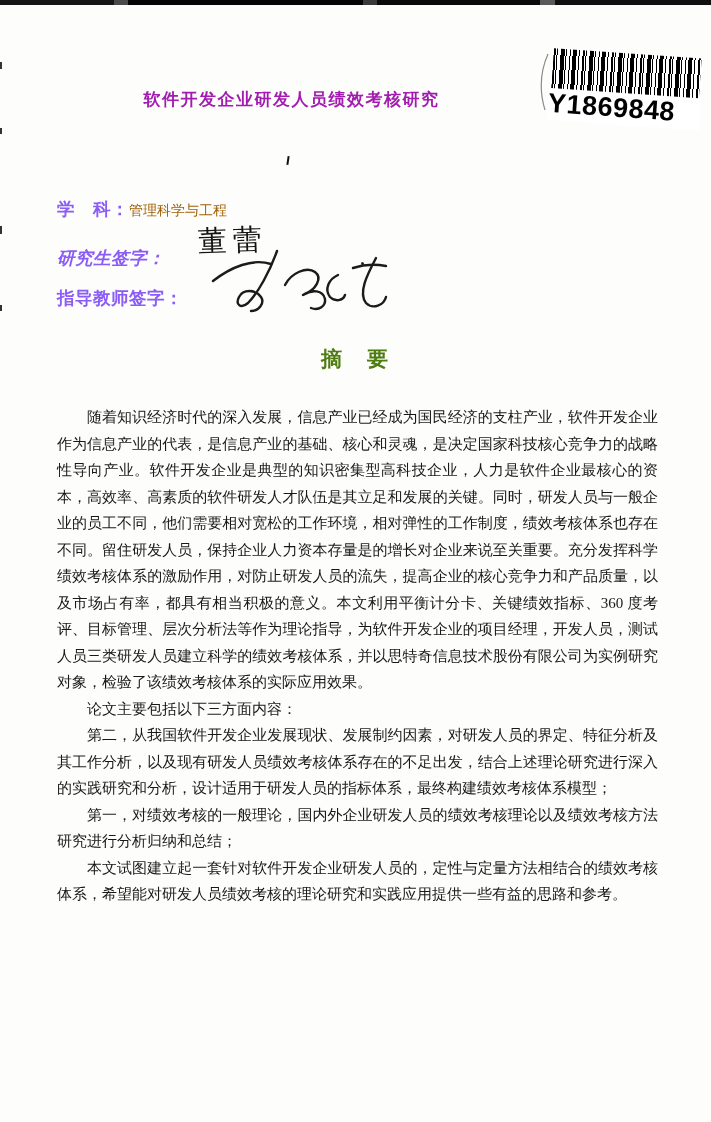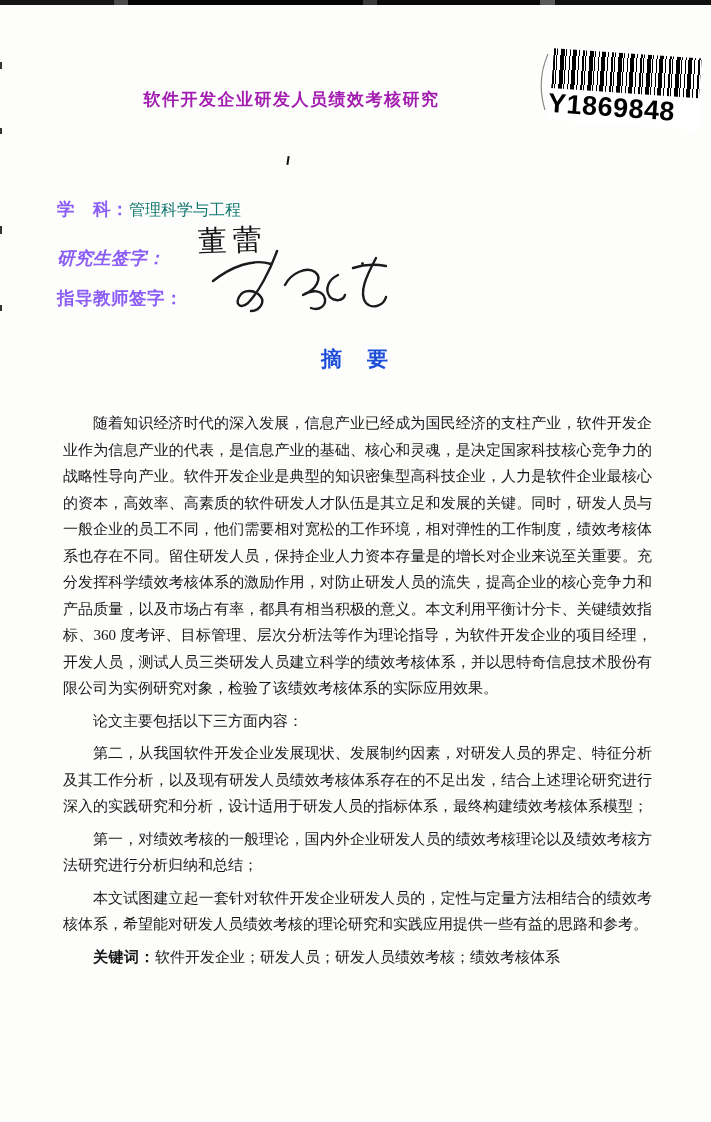--- a/index.html
+++ b/index.html
@@ -44,38 +44,38 @@
     font-family:"Liberation Sans", sans-serif; font-weight:bold;
     font-size:17px; letter-spacing:1.5px; color:#a21caf;
   }
   
   .meta{position:absolute; left:57px; top:193px; width:460px; height:140px;}
   .meta-row{position:absolute; left:0; white-space:nowrap;}
   .meta-lbl{
     font-family:"Liberation Sans", sans-serif; font-weight:bold;
     font-size:17.5px; color:#8b5cf6; letter-spacing:.5px;
   }
-  .meta-val{font-size:16px; color:#0f766e;}
+  .meta-val{font-size:14px; color:#a16207;}
   .sig-student{
     position:absolute; left:141px; top:28px;
     font-size:29px; font-weight:500; color:#141414;
     transform:rotate(-2deg); letter-spacing:6px; white-space:nowrap;
   }
   .sig-svg{position:absolute; left:150px; top:52px;}
   
   .abstract-heading{
     position:absolute; top:345px; left:0; width:711px; text-align:center;
     font-family:"Liberation Sans", sans-serif; font-weight:bold;
-    font-size:21px; letter-spacing:2px; color:#1d4ed8;
+    font-size:21px; letter-spacing:2px; color:#4d7c0f;
   }
   .body-text{
     position:absolute; left:57px; top:404px; width:601px;
     font-size:15px; line-height:26.5px; text-align:justify; color:#181818;
   }
-  .body-text p{margin:6px; text-indent:2em;}
+  .body-text p{margin:0; text-indent:2em;}
   .kw-line{margin:0; text-indent:0; font-family:"Liberation Sans", sans-serif; font-weight:500; font-size:15px;}
   .kw-lbl{font-weight:bold; letter-spacing:.5px;}
 </style>
 </head>
 <body>
 
 <div class="page">
 
   <div class="scan-band"></div>
   <div class="edge-speck" style="top:62px;height:7px;"></div>
@@ -123,18 +123,15 @@
   </div>
 
   <div class="abstract-heading">摘　要</div>
 
   <div class="body-text">
     <p>随着知识经济时代的深入发展，信息产业已经成为国民经济的支柱产业，软件开发企业作为信息产业的代表，是信息产业的基础、核心和灵魂，是决定国家科技核心竞争力的战略性导向产业。软件开发企业是典型的知识密集型高科技企业，人力是软件企业最核心的资本，高效率、高素质的软件研发人才队伍是其立足和发展的关键。同时，研发人员与一般企业的员工不同，他们需要相对宽松的工作环境，相对弹性的工作制度，绩效考核体系也存在不同。留住研发人员，保持企业人力资本存量是的增长对企业来说至关重要。充分发挥科学绩效考核体系的激励作用，对防止研发人员的流失，提高企业的核心竞争力和产品质量，以及市场占有率，都具有相当积极的意义。本文利用平衡计分卡、关键绩效指标、360 度考评、目标管理、层次分析法等作为理论指导，为软件开发企业的项目经理，开发人员，测试人员三类研发人员建立科学的绩效考核体系，并以思特奇信息技术股份有限公司为实例研究对象，检验了该绩效考核体系的实际应用效果。</p>
     <p>论文主要包括以下三方面内容：</p>
     <p>第二，从我国软件开发企业发展现状、发展制约因素，对研发人员的界定、特征分析及其工作分析，以及现有研发人员绩效考核体系存在的不足出发，结合上述理论研究进行深入的实践研究和分析，设计适用于研发人员的指标体系，最终构建绩效考核体系模型；</p>
     <p>第一，对绩效考核的一般理论，国内外企业研发人员的绩效考核理论以及绩效考核方法研究进行分析归纳和总结；</p>
     <p>本文试图建立起一套针对软件开发企业研发人员的，定性与定量方法相结合的绩效考核体系，希望能对研发人员绩效考核的理论研究和实践应用提供一些有益的思路和参考。</p>
-    <p class="kw-line">
-      <span class="kw-lbl">关键词：</span><span>软件开发企业；研发人员；研发人员绩效考核；绩效考核体系</span>
-    </p>
   </div>
 
 </div>
 
 </body></html>

